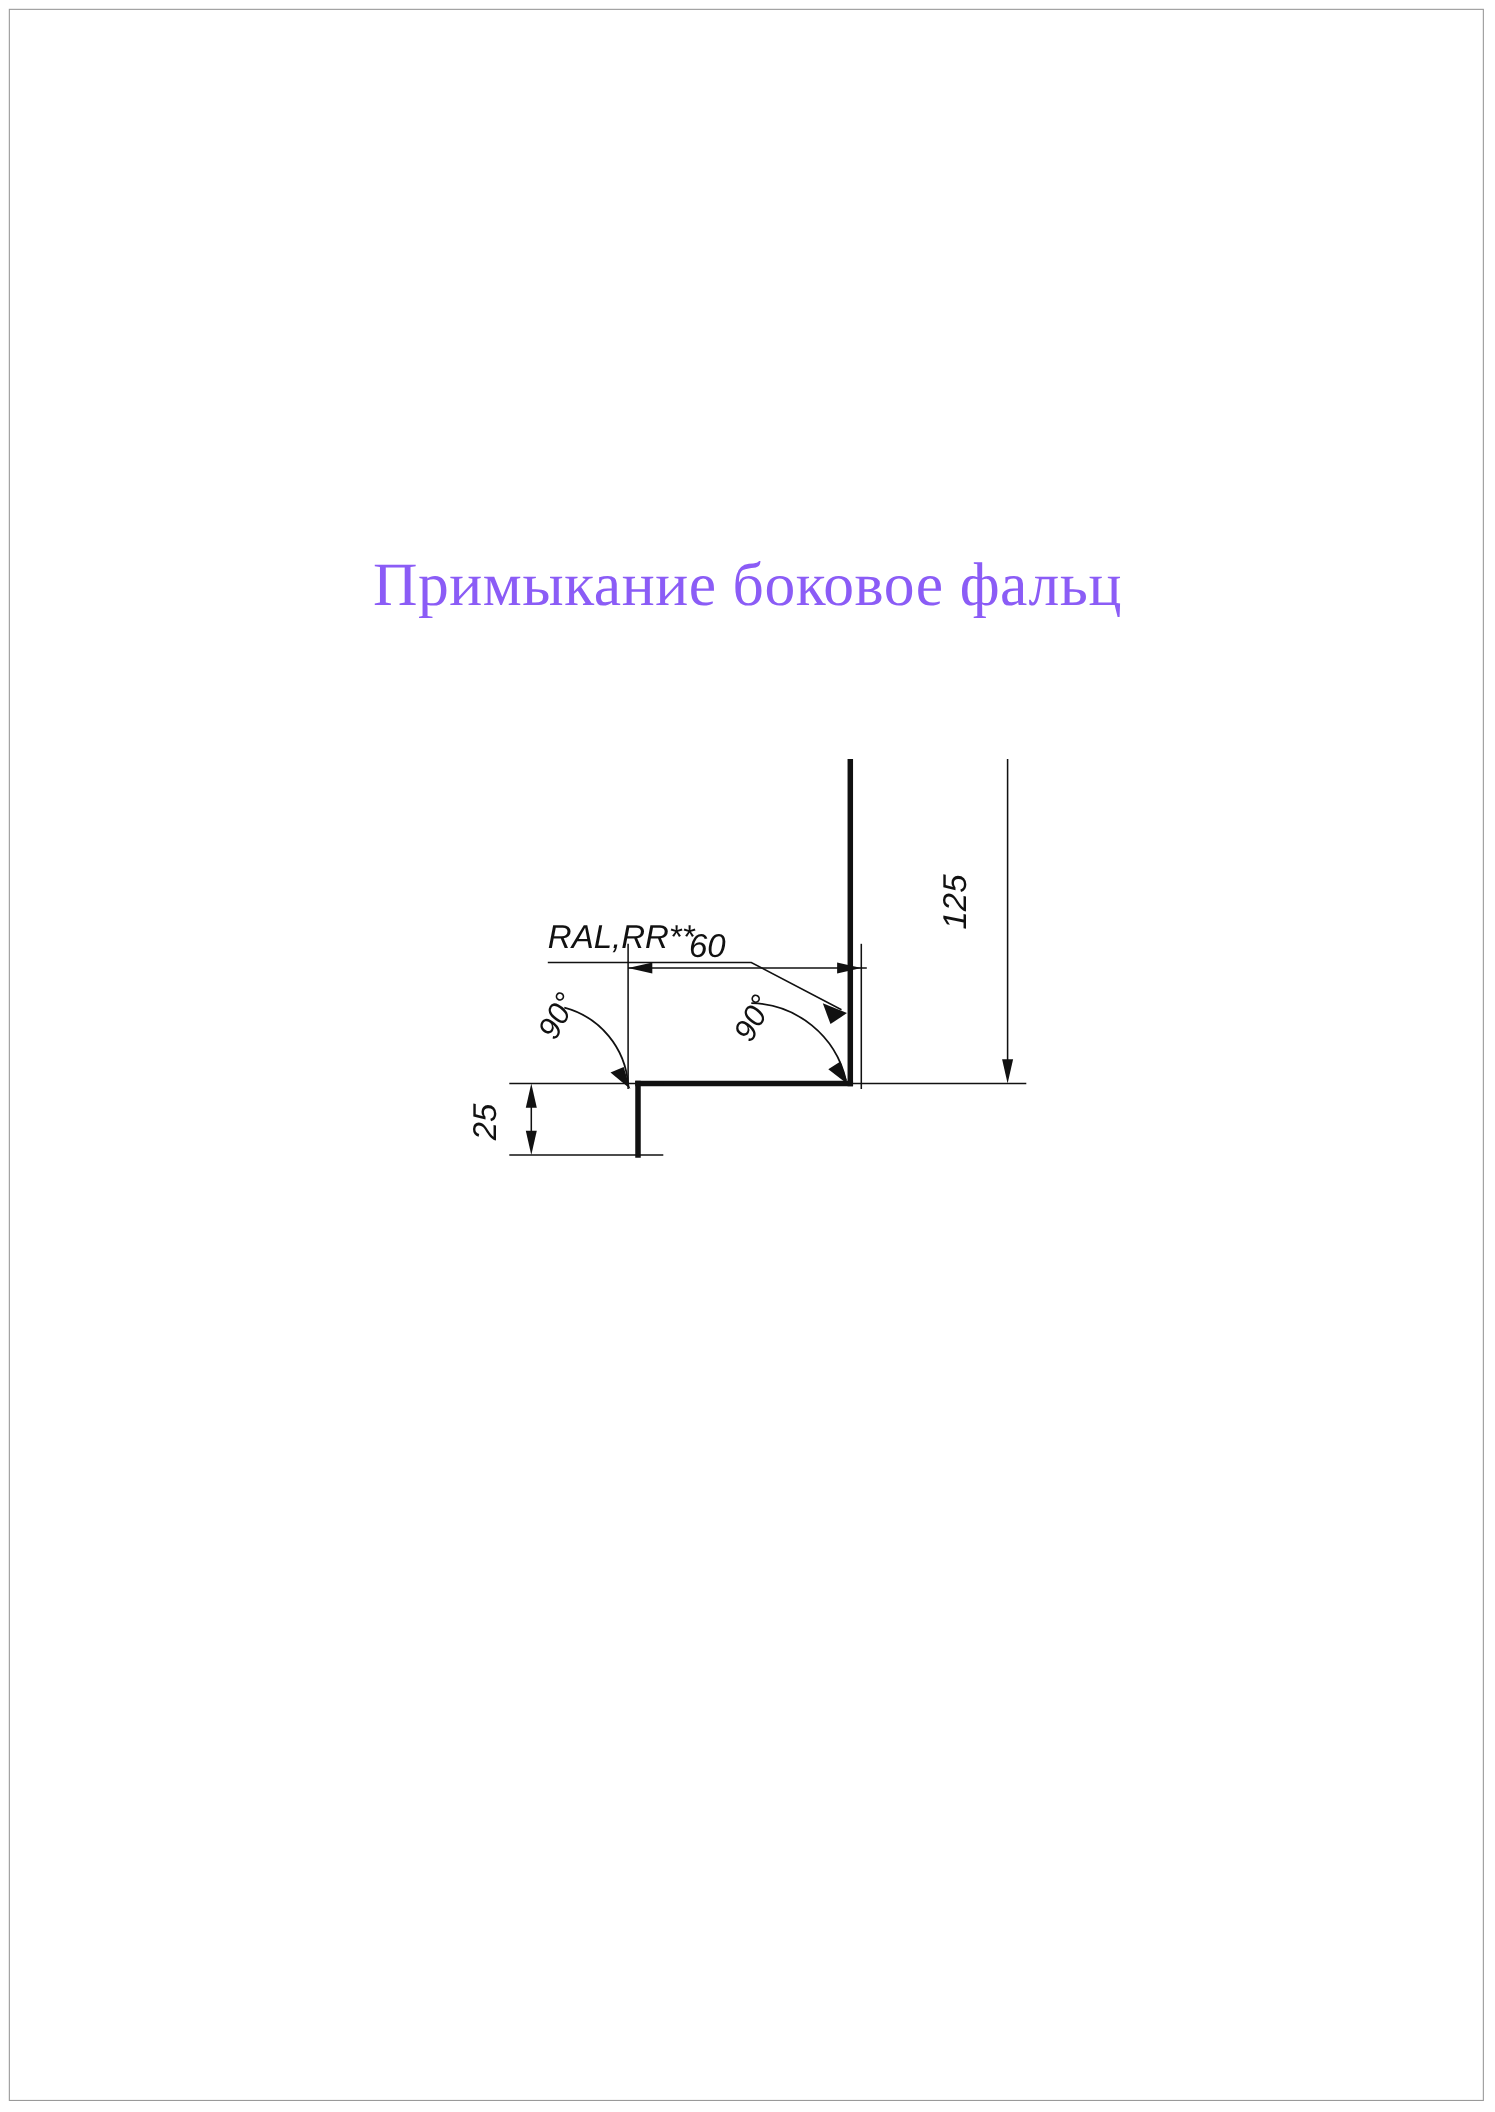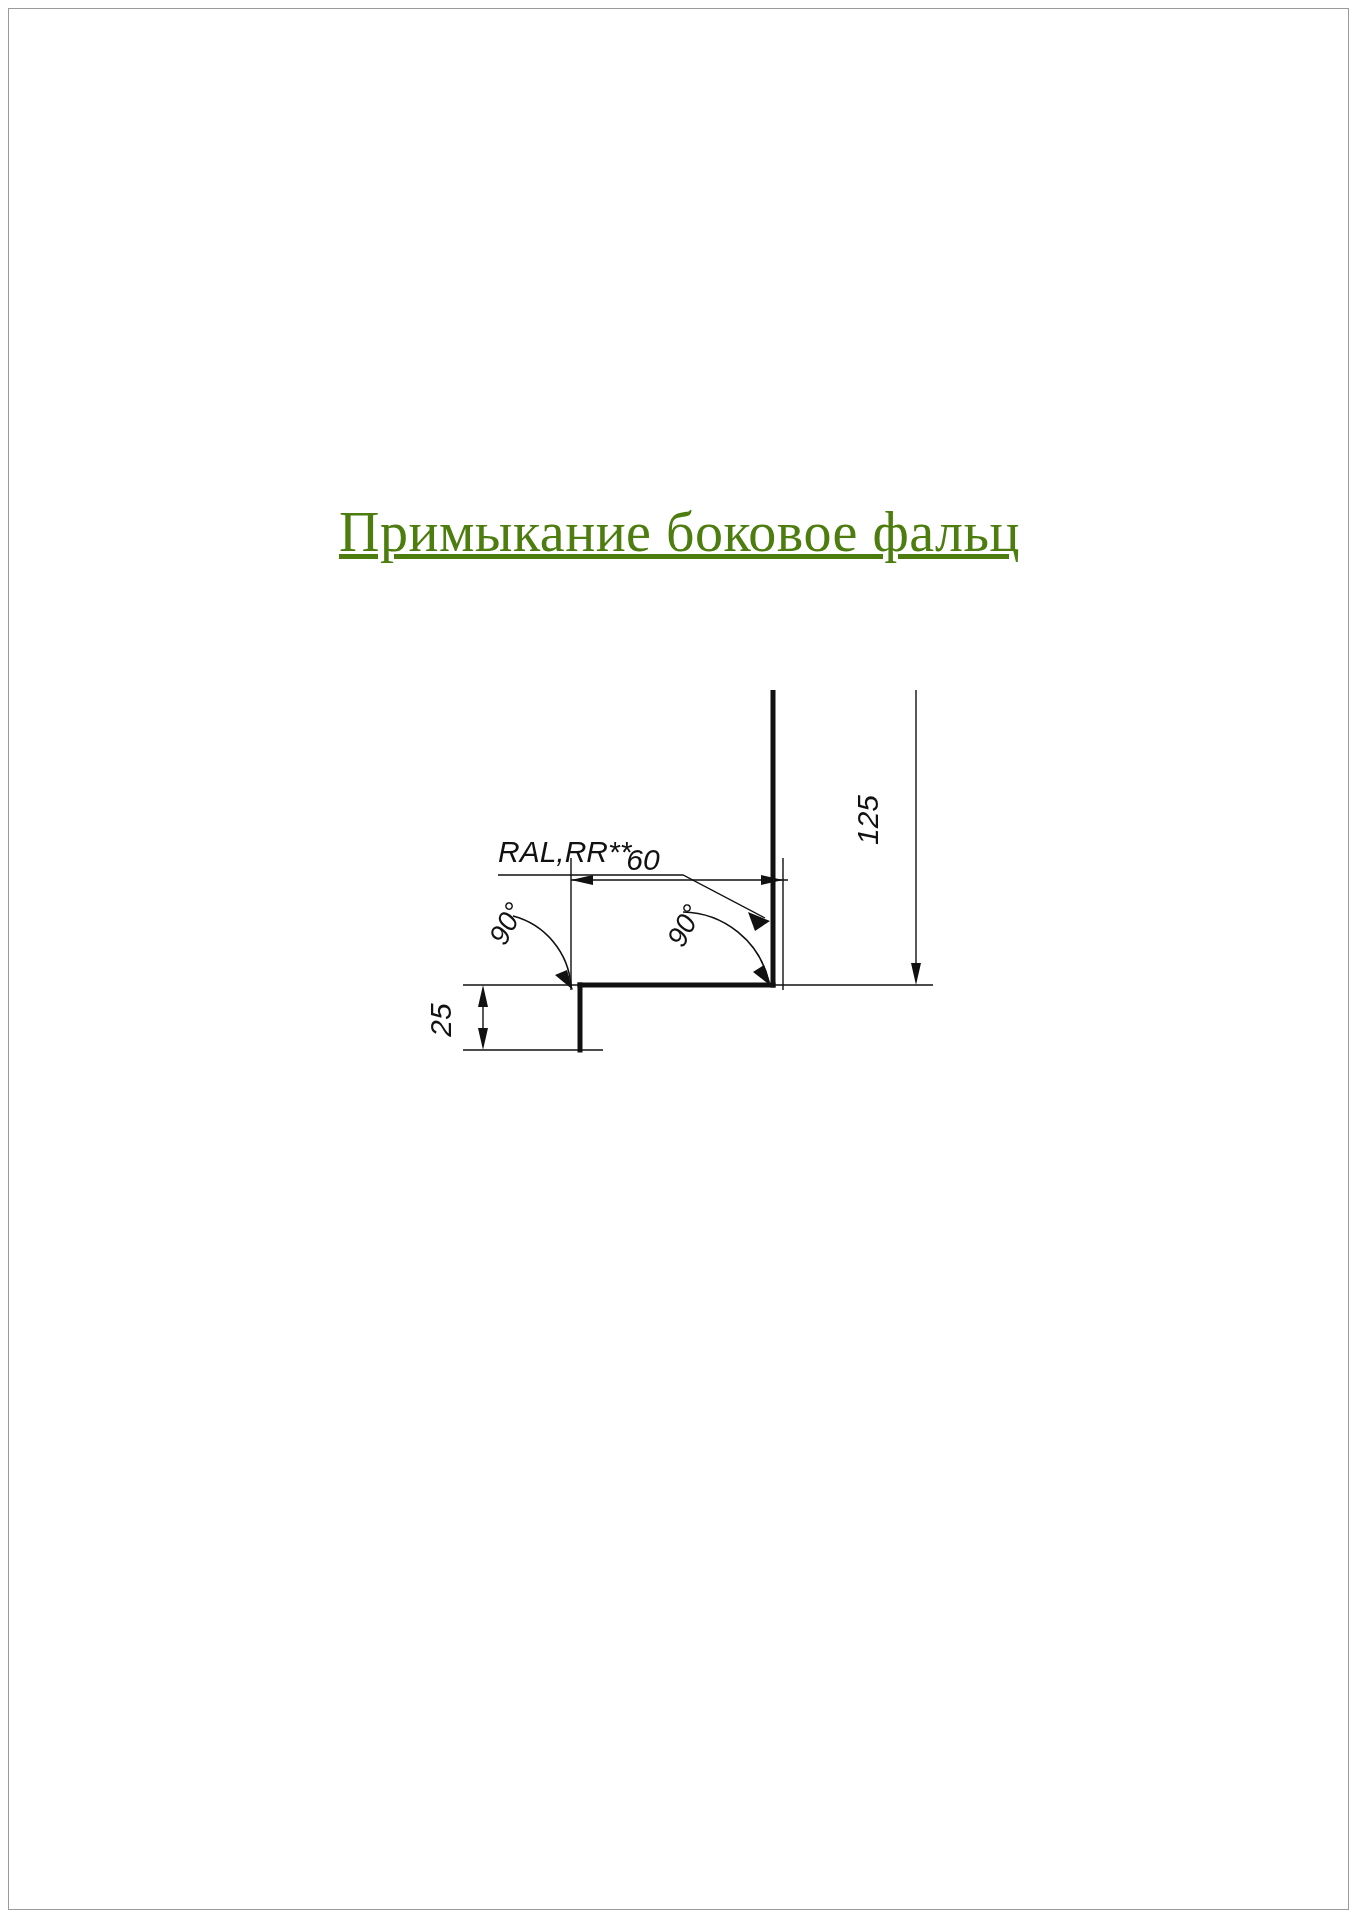--- a/index.html
+++ b/index.html
@@ -33,24 +33,23 @@
     pointer-events: none;
   }
   .title {
     position: absolute;
     left: 0;
     top: 500px;
     width: 1359px;
     text-align: center;
     font-family: "Liberation Serif", serif;
     font-size: 56px;
-    color: #4d7c0f;
+    color: #8b5cf6;
     letter-spacing: 0.5px;
     white-space: nowrap;
-    text-decoration: underline;
   }
   .drawing {
     position: absolute;
     left: 0;
     top: 690px;
     width: 1318px;
     height: 700px;
     padding-left: 43px;
   }
   svg { display: block; }

